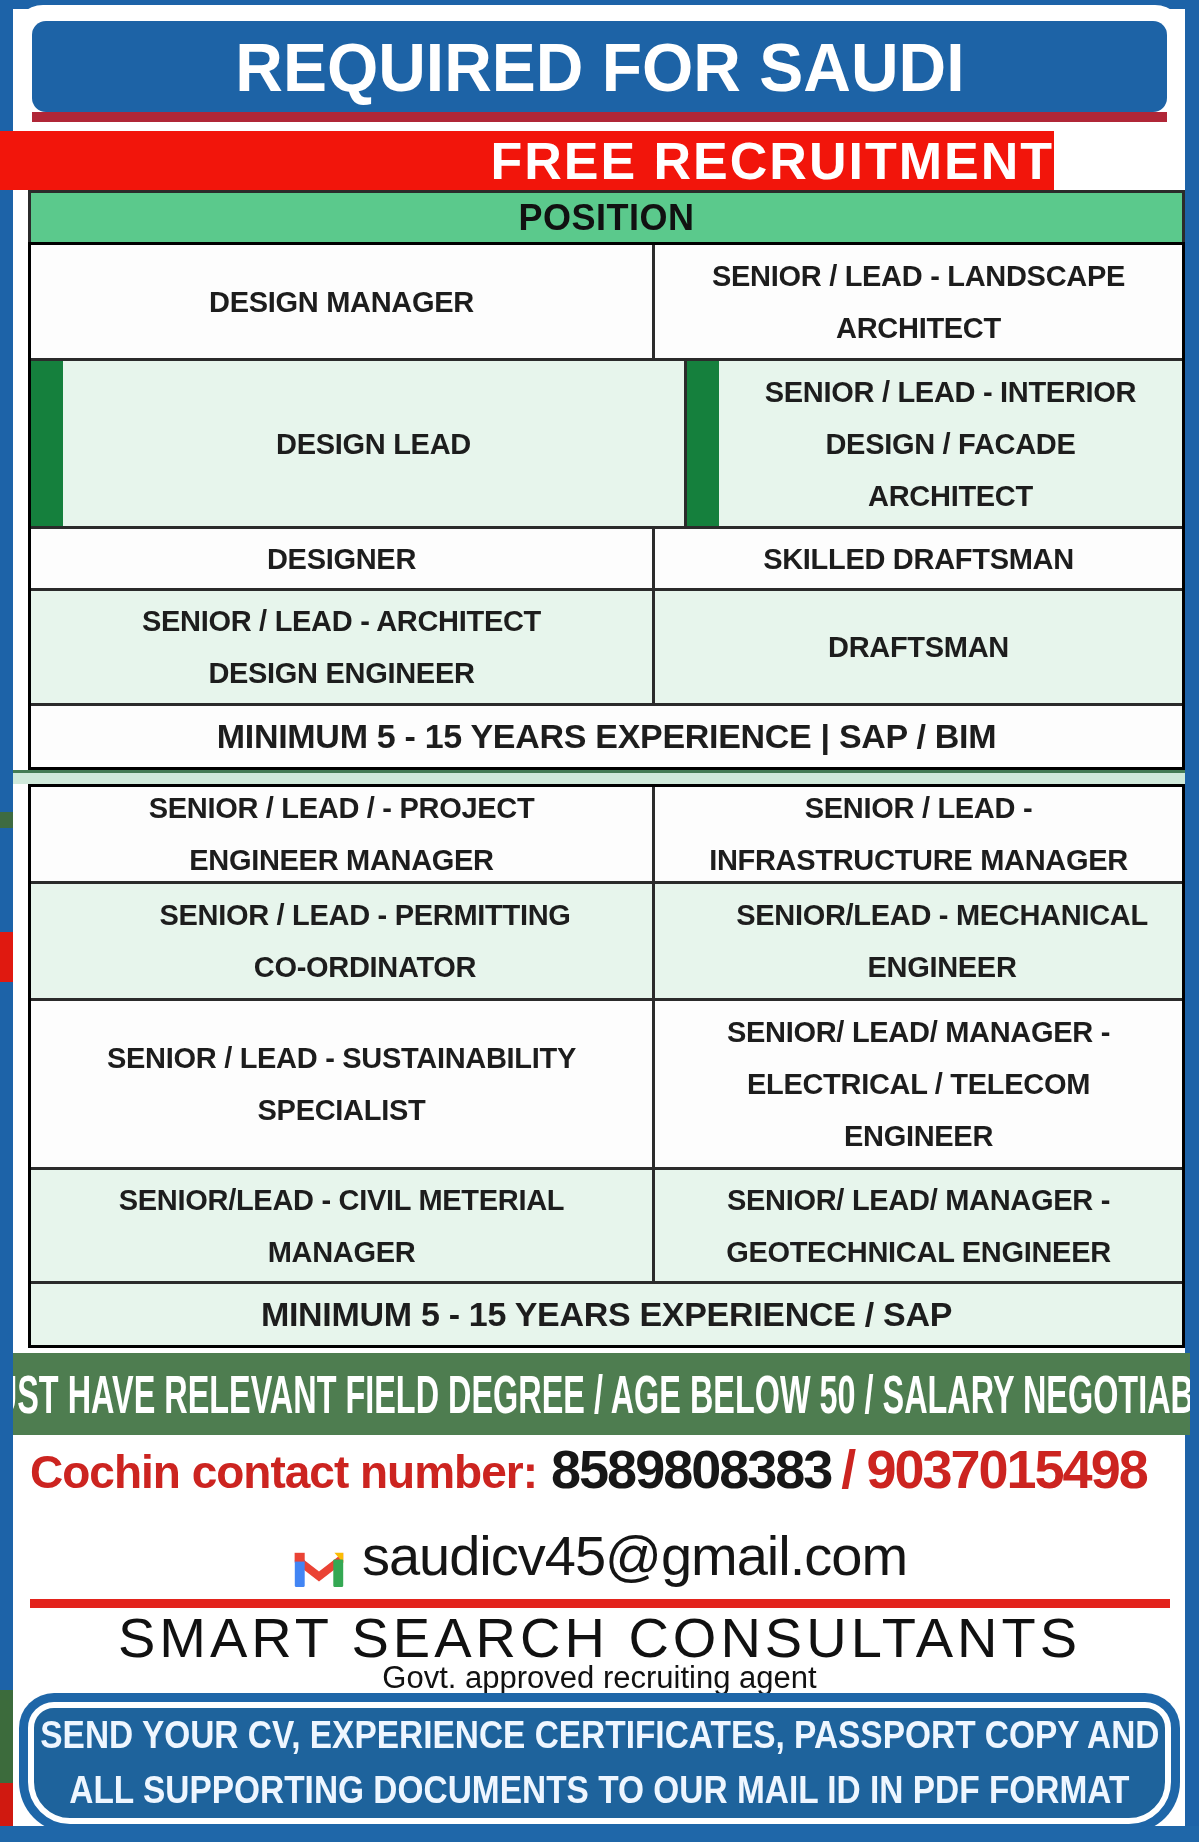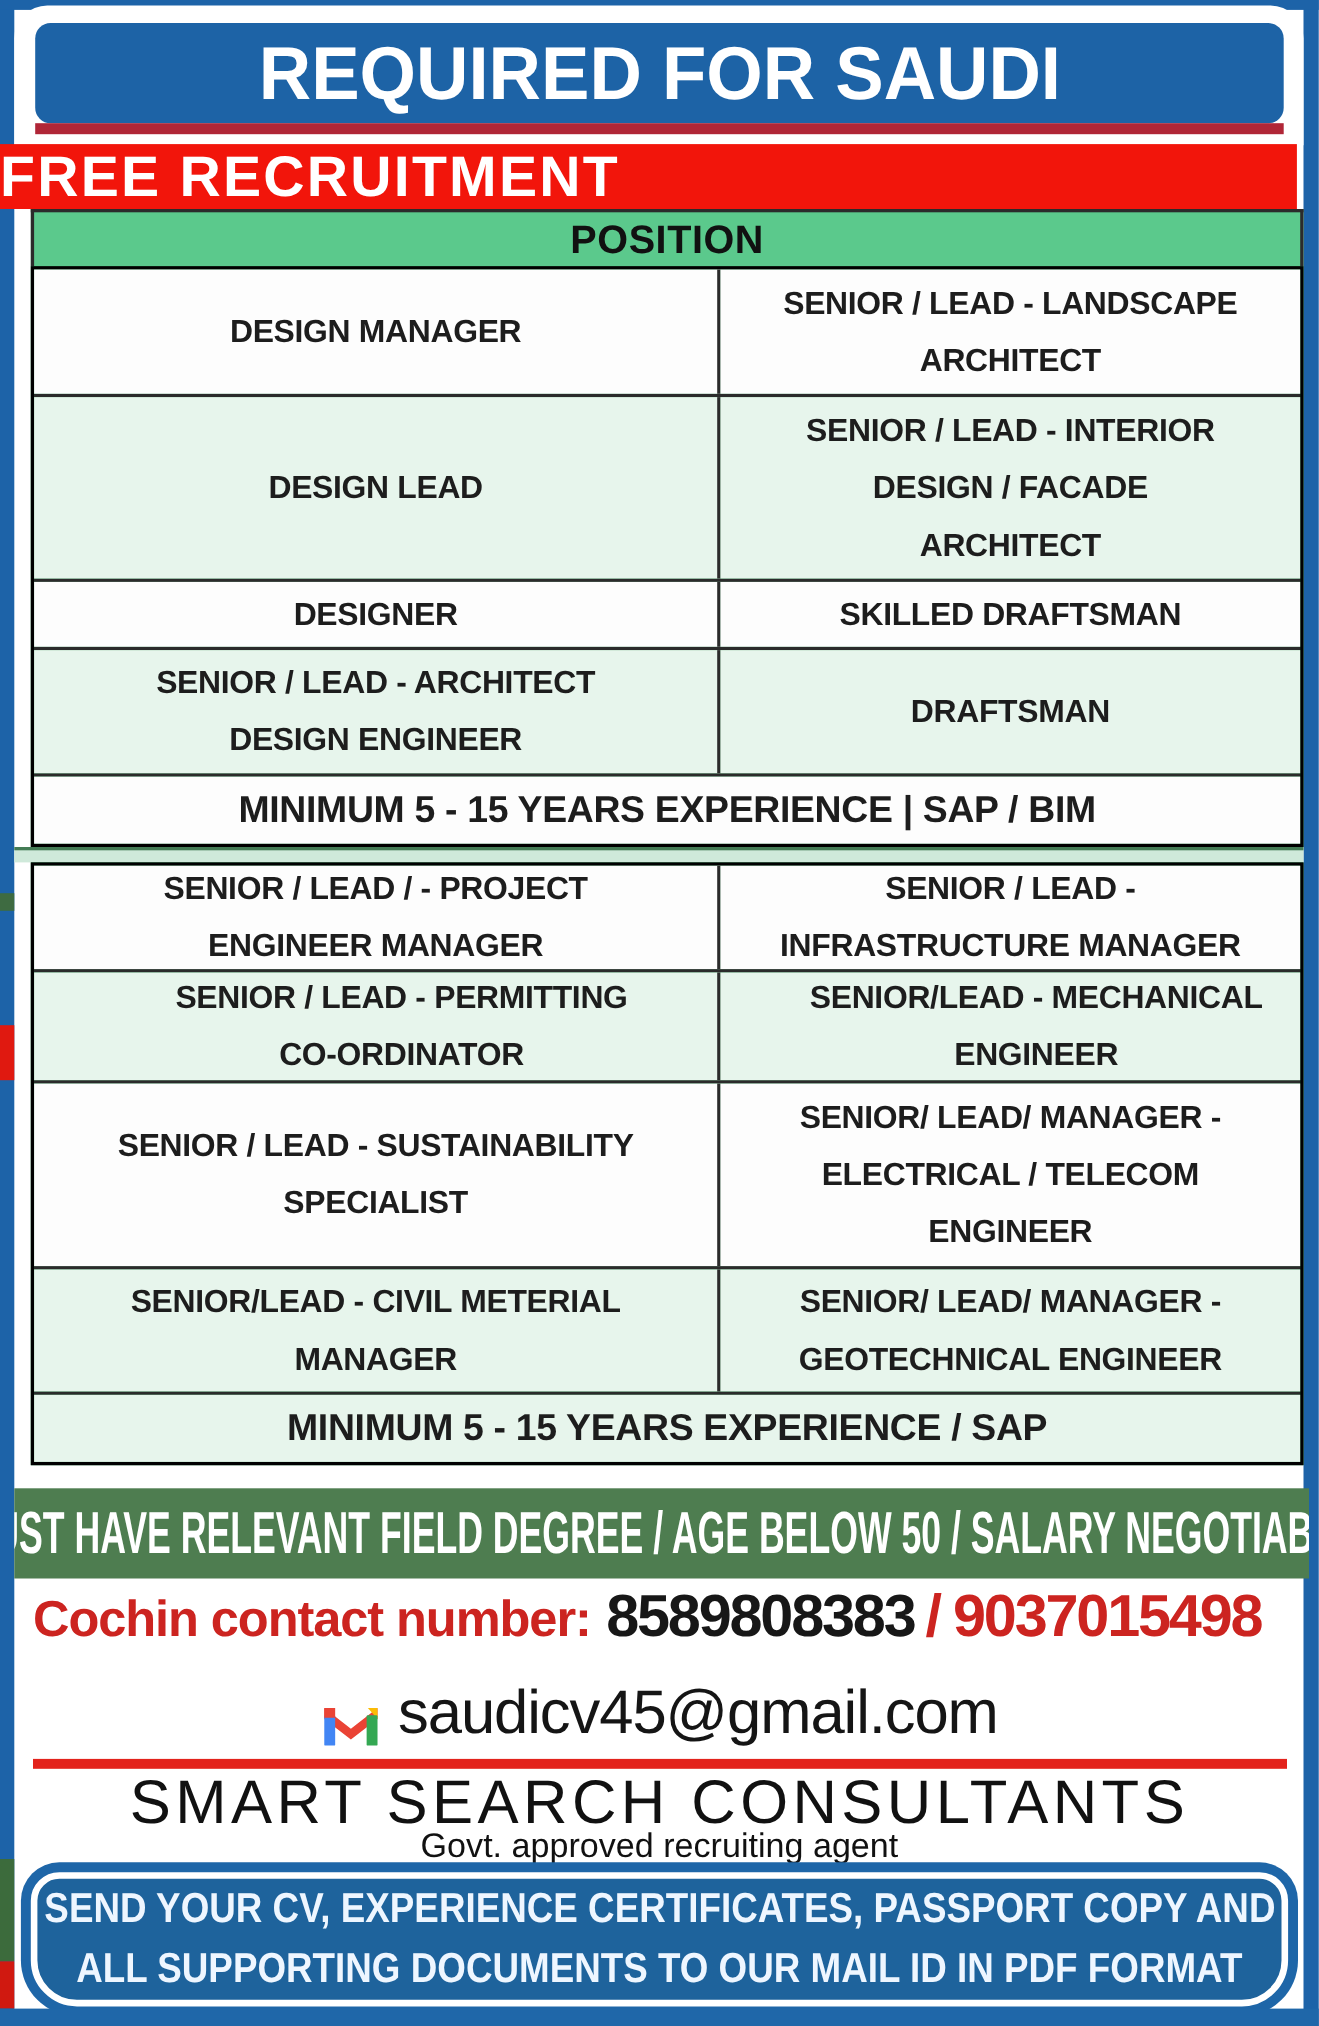--- a/index.html
+++ b/index.html
@@ -16,22 +16,22 @@
   .seg-green1{top:812px;height:16px;background:#3e6b41;}
   .seg-red1{top:932px;height:50px;background:#e01910;}
   .seg-green2{top:1690px;height:93px;background:#3c6b3c;}
   .seg-red2{top:1783px;height:43px;background:#d01910;}
   
   .white-frame{position:absolute;left:13px;top:5px;width:1172px;height:127px;background:#ffffff;border-radius:30px 30px 0 0;}
   .header-box{position:absolute;left:32px;top:21px;width:1135px;height:91px;background:#1d63a6;border-radius:14px;
     display:flex;align-items:center;justify-content:center;}
   .header-box span{color:#ffffff;font-size:68px;font-weight:bold;letter-spacing:0px;transform:scaleX(0.97);white-space:nowrap;}
   .crimson-stripe{position:absolute;left:32px;top:112px;width:1135px;height:10px;background:#b02637;}
-  .free-banner{position:absolute;left:0;top:131px;width:1179px;height:59px;background:#f2150b;
-    display:flex;align-items:center;justify-content:flex-start;}
+  .free-banner{position:absolute;left:0;top:131px;width:1054px;height:59px;background:#f2150b;
+    display:flex;align-items:center;justify-content:flex-end;}
   .free-banner span{color:#ffffff;font-size:52px;font-weight:bold;letter-spacing:2px;white-space:nowrap;}
   
   .position-band{position:absolute;left:28px;top:190px;width:1157px;height:52px;background:#5bc98c;
     border:3px solid #2b2b2b;border-bottom:none;box-sizing:border-box;
     display:flex;align-items:center;justify-content:center;}
   .position-band span{color:#111111;font-size:36px;font-weight:bold;letter-spacing:0.5px;}
   
   .jobs-table{position:absolute;left:28px;width:1157px;border:3px solid #000000;box-sizing:border-box;background:#15803d;}
   .t1{top:242px;}
   .t2{top:784px;}
@@ -39,22 +39,22 @@
   .jrow:last-child{border-bottom:none;text-align:right;}
   .cell{display:flex;align-items:center;justify-content:center;box-sizing:border-box;
     color:#1d1d1d;font-weight:bold;font-size:29px;line-height:52px;letter-spacing:-0.3px;
     text-align:center;white-space:pre-line;}
   .cell-l{width:624px;border-right:3px solid #2b2b2b;}
   .cell-r{flex:1;}
   .bg-white{background:#fdfdfd;}
   .bg-mint{background:#e7f5ec;}
   .note-row{display:flex;align-items:center;justify-content:center;color:#1d1d1d;font-weight:bold;
     font-size:34px;letter-spacing:-0.3px;}
-  .h113{height:113px;} .h165{height:165px;} .h59{height:59px;} .h112{height:112px;}
-  .h94{height:94px;} .h114{height:98px;padding-left:47px;} .h166{height:166px;} .h111{height:111px;} .h61{height:61px;}
+  .h113{height:113px;} .h165{height:165px;margin-left:32px;} .h59{height:59px;} .h112{height:112px;}
+  .h94{height:94px;} .h114{height:114px;padding-left:47px;} .h166{height:166px;} .h111{height:111px;} .h61{height:61px;}
   .mint-strip{position:absolute;left:13px;top:770px;width:1172px;height:14px;background:#cfe9da;border-top:3px solid #447c55;box-sizing:border-box;}
   
   .req-banner{position:absolute;left:13px;top:1353px;width:1177px;height:82px;background:#4e7d50;
     display:flex;align-items:center;justify-content:center;overflow:hidden;}
   .req-banner span{color:#ffffff;font-size:54px;font-weight:bold;white-space:nowrap;transform:scaleX(0.60);}
   
   .contact-line{position:absolute;left:0;top:1438px;width:1176px;height:70px;display:flex;align-items:baseline;padding-left:30px;box-sizing:border-box;}
   .contact-label{color:#cc2420;font-size:46px;font-weight:bold;letter-spacing:-1px;margin-right:14px;white-space:nowrap;}
   .phone-black{color:#171717;font-size:54px;font-weight:bold;letter-spacing:-2px;}
   .phone-sep{color:#cc2420;font-size:54px;font-weight:bold;margin:0 10px;}

